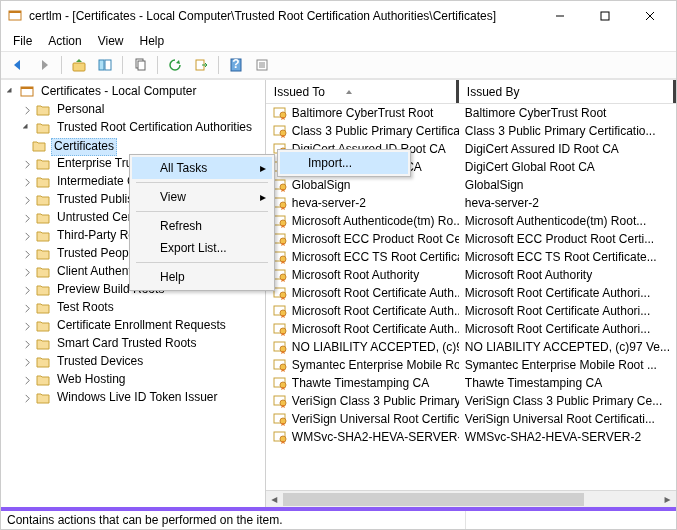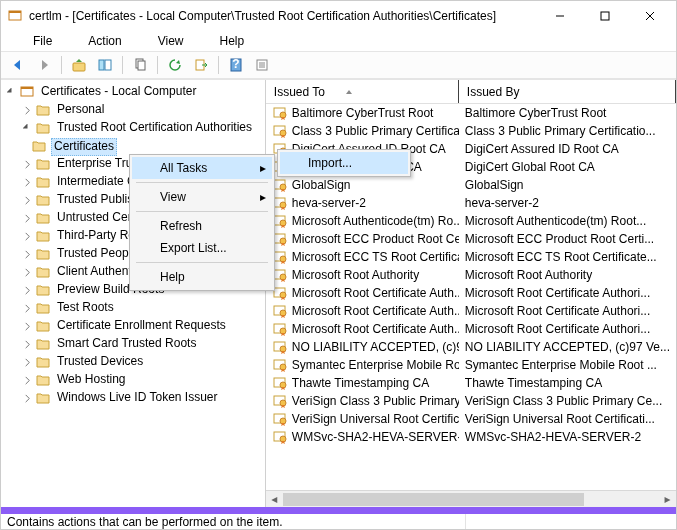--- a/index.html
+++ b/index.html
@@ -5,47 +5,47 @@
   * { box-sizing: border-box; font-family: "Segoe UI", Tahoma, sans-serif; font-size: 12px; }
   html, body { margin: 0; padding: 0; width: 677px; height: 530px; background: #fff; overflow: hidden; }
   .window { width: 677px; height: 530px; display: flex; flex-direction: column; border: 1px solid #ccc; position: relative; }
   .titlebar { display: flex; align-items: center; height: 30px; padding: 4px 4px; }
   .titlebar .icon { width: 16px; height: 16px; margin: 0 6px 0 2px; display:flex; align-items:center; justify-content:center; }
   .titlebar .title { flex: 1; white-space: nowrap; overflow:hidden; text-overflow:clip; }
   .sysbtns { display:flex; }
   .sysbtn { width: 45px; height: 28px; display:flex; align-items:center; justify-content:center; }
   .sysbtn svg { width:10px; height:10px; }
   .menubar { display:flex; align-items:center; height: 20px; padding: 0 4px; }
-  .menubar span { padding: 2px 8px; margin-left: 20px; }
+  .menubar span { padding: 2px 8px; }
   .toolbar { display:flex; align-items:center; gap:4px; height: 28px; padding: 2px 6px; border-top:1px solid #e5e5e5; border-bottom:1px solid #e5e5e5; background:#fcfcfc; }
   .tbtn { width: 22px; height:22px; display:flex; align-items:center; justify-content:center; border:1px solid transparent; }
   .tbtn svg { width:16px; height:16px; }
   .sep { width:1px; height:18px; background:#d0d0d0; margin:0 2px;}
   .content { flex:1; display:flex; border-top:1px solid #e5e5e5; min-height:0; }
   .tree { width: 274px; border-right:1px solid #d0d0d0; padding: 4px 0; overflow:auto; position:relative; }
   .tnode { display:flex; height:18px; white-space:nowrap; position:relative; }
   .tw { width:16px; height:16px; display:flex; align-items:center; justify-content:center; color:#6b6b6b; }
   .tw svg { width:9px; height:9px; }
   .ticon { width:16px; height:16px; margin-right:4px; display:flex; align-items:center; justify-content:center; }
   .tnode.selected .tlabel { background:#cde8ff; border:1px dotted #7ab8e6; padding:0 2px; }
   .tlabel { padding: 0 2px; }
   .list { flex:1; display:flex; flex-direction:column; min-height:0; }
   .lhead { display:flex; height:24px; border-bottom:1px solid #e0e0e0; }
-  .lhead .col { padding:4px 8px; border-right:1px solid #404040; display:flex; align-items:center; gap:20px; }
+  .lhead .col { padding:4px 8px; border-right:3px solid #404040; display:flex; align-items:center; gap:20px; }
   .col1 { width:193px; flex:none; }
   .col2 { flex:1; }
   .lbody { flex:1; overflow-x:auto; overflow-y:hidden; }
   .lrow { display:flex; height:18px; align-items:center; }
   .lrow .c { padding: 0 6px; white-space:nowrap; overflow:hidden; text-overflow:ellipsis; display:flex; align-items:center; }
   .lrow .c .certicon { width:16px; height:16px; margin-right:4px; flex:none; }
   .scrollx { height:17px; background:#f0f0f0; border-top:1px solid #d8d8d8; display:flex; align-items:center; }
   .scrollx .track { flex:1; position:relative; height:100%; }
   .scrollx .thumb { position:absolute; left:0; width:80%; top:2px; height:13px; background:#cfcfcf; }
   .scrollx .arrow { width:17px; height:17px; display:flex; align-items:center; justify-content:center; color:#666; }
-  .status { height:22px; border-top:7px solid #8b5cf6; display:flex; align-items:center; padding:0 6px; font-size:12px; }
+  .status { height:22px; border-top:4px solid #8b5cf6; display:flex; align-items:center; padding:0 6px; font-size:12px; }
   .status .cell { flex:1; }
   .status .cell:last-child { flex:none; width:205px; border-left:1px solid #e3e3e3; height:100%; }
   
   .ctx { position:absolute; background:#f5f5f5; border:1px solid #b9b9b9; box-shadow:2px 2px 3px rgba(0,0,0,.2); padding:2px; z-index:10; }
   .ctx .mitem { height:22px; display:flex; align-items:center; padding:0 24px 0 28px; position:relative; white-space:nowrap; }
   .ctx .mitem.hover { background:#cde8ff; }
   .ctx .mitem .sub { position:absolute; right:6px; }
   .ctx .msep { height:1px; background:#d0d0d0; margin:3px 4px; }
   .sorticon { color:#888; }
 </style>

